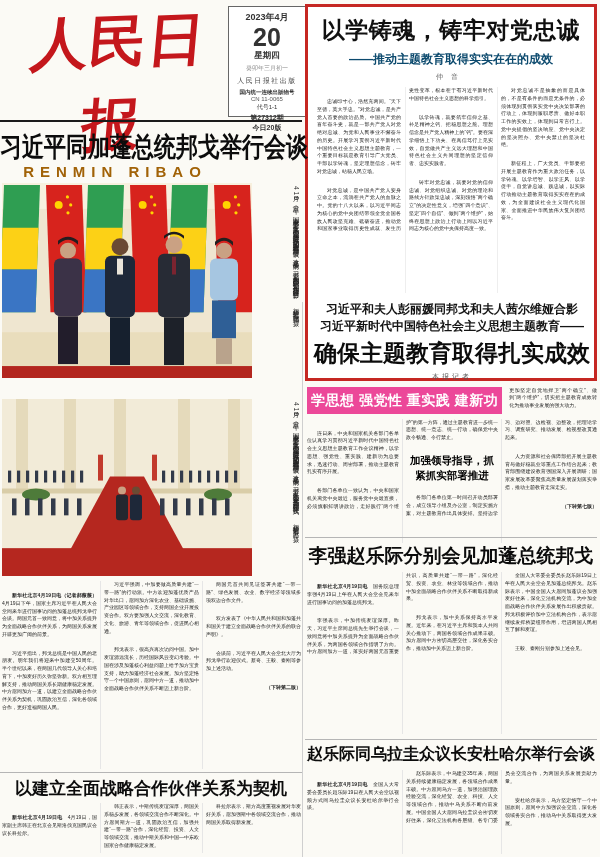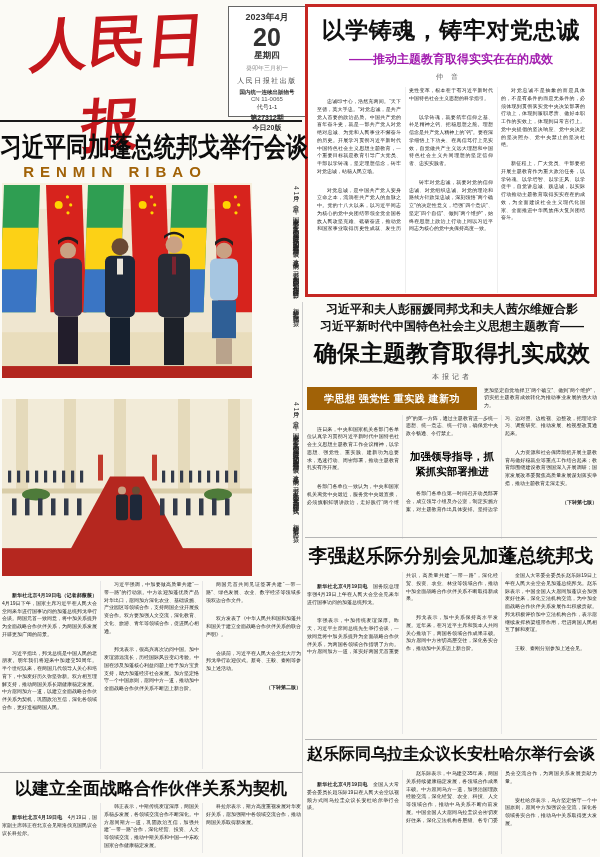--- a/index.html
+++ b/index.html
@@ -19,25 +19,25 @@
   .db-week{font-size:8.5px;font-weight:bold;}
   .db-lunar{font-size:6px;color:#8a8a8a;margin-top:2px;}
   .db-pub{font-size:7px;margin-top:3px;letter-spacing:1.5px;color:#444;}
   .db-serial{font-size:5.5px;margin-top:3px;font-weight:bold;}
   .db-cn{font-size:6px;color:#555;}
   .db-code{font-size:6px;margin-top:1px;}
   .db-issue{font-size:7px;font-weight:bold;margin-top:1px;}
   .db-pages{font-size:7px;font-weight:bold;}
   .mast-rule{position:absolute;left:0;top:120px;width:302px;height:2px;background:#1b1b1b;}
   
-  .red-box{position:absolute;left:305px;top:4px;width:292px;height:293px;border:3px solid #c52722;
+  .red-box{position:absolute;left:305px;top:4px;width:292px;height:377px;border:3px solid #c52722;
            box-sizing:border-box;background:#fff;padding:8px 9px 5px;}
   .ed-title{font-size:23px;font-weight:900;text-align:center;letter-spacing:.5px;color:#101010;
             font-family:"DejaVu Sans",sans-serif;white-space:nowrap;}
-  .ed-sub{font-size:12px;font-weight:bold;text-align:center;margin-top:5px;color:#a21caf;}
+  .ed-sub{font-size:12px;font-weight:bold;text-align:center;margin-top:5px;color:#0c4a6e;}
   .ed-byline{font-size:7px;text-align:center;color:#666;margin:4px 0 5px;letter-spacing:8px;}
   .smallbody{font-size:5px;line-height:1.55;text-align:justify;color:#242424;}
   .smallbody p{margin:11px 0 2px;text-indent:2em;}
   .smallbody .cont{text-align:right;font-weight:bold;text-indent:0;}
   .ed-body{column-count:3;column-gap:8px;column-rule:1px solid #eee;height:206px;overflow:hidden;}
   
   .lead-headline{position:absolute;left:0;top:129px;width:302px;text-align:center;font-size:22px;
                  font-weight:900;color:#0c0c0c;white-space:nowrap;font-family:"DejaVu Sans",sans-serif;
                  transform:scaleY(1.22);transform-origin:top center;}
   .photo{position:absolute;left:2px;box-shadow:0 0 0 1px #d8d2c2 inset;}
@@ -58,21 +58,21 @@
   .hz-body{position:absolute;left:2px;top:803px;width:299px;height:50px;column-count:3;
            column-gap:7px;column-rule:1px solid #e6e6e6;overflow:hidden;}
   .vrule{position:absolute;left:302px;top:302px;width:1px;height:555px;background:#cfcfcf;}
   
   .theme{position:absolute;left:307px;top:301px;width:290px;}
   .th-kicker{font-size:12px;font-weight:bold;text-align:center;line-height:1.4;color:#141414;}
   .th-headline{font-size:23px;font-weight:900;text-align:center;margin-top:3px;white-space:nowrap;
                color:#0c0c0c;font-family:"DejaVu Sans",sans-serif;}
   .th-byline{font-size:7px;text-align:center;color:#555;margin:3px 0 5px;letter-spacing:3px;}
   .th-bannerrow{display:flex;gap:7px;align-items:stretch;}
-  .th-banner{background:#a16207;color:#fff;font-size:10px;font-weight:900;text-align:center;
+  .th-banner{background:#ec4899;color:#fff;font-size:14px;font-weight:900;text-align:center;
              padding:5px 4px 4px;letter-spacing:.5px;flex:0 0 170px;white-space:nowrap;box-sizing:border-box;}
   .th-bside{flex:1;font-size:5px;line-height:1.5;text-align:justify;color:#242424;}
   .th-body{margin-top:5px;column-count:3;column-gap:7px;column-rule:1px solid #e6e6e6;
            height:124px;overflow:hidden;}
   .th-sub{font-weight:900;font-size:10.5px;text-align:center;line-height:1.45;margin:4px 0;
           text-indent:0!important;color:#000;}
   
   .lq-headline{position:absolute;left:305px;top:543px;width:292px;text-align:center;font-size:19px;
                font-weight:900;white-space:nowrap;color:#0c0c0c;}
   .lq-body{position:absolute;left:307px;top:572px;width:290px;height:162px;column-count:3;

